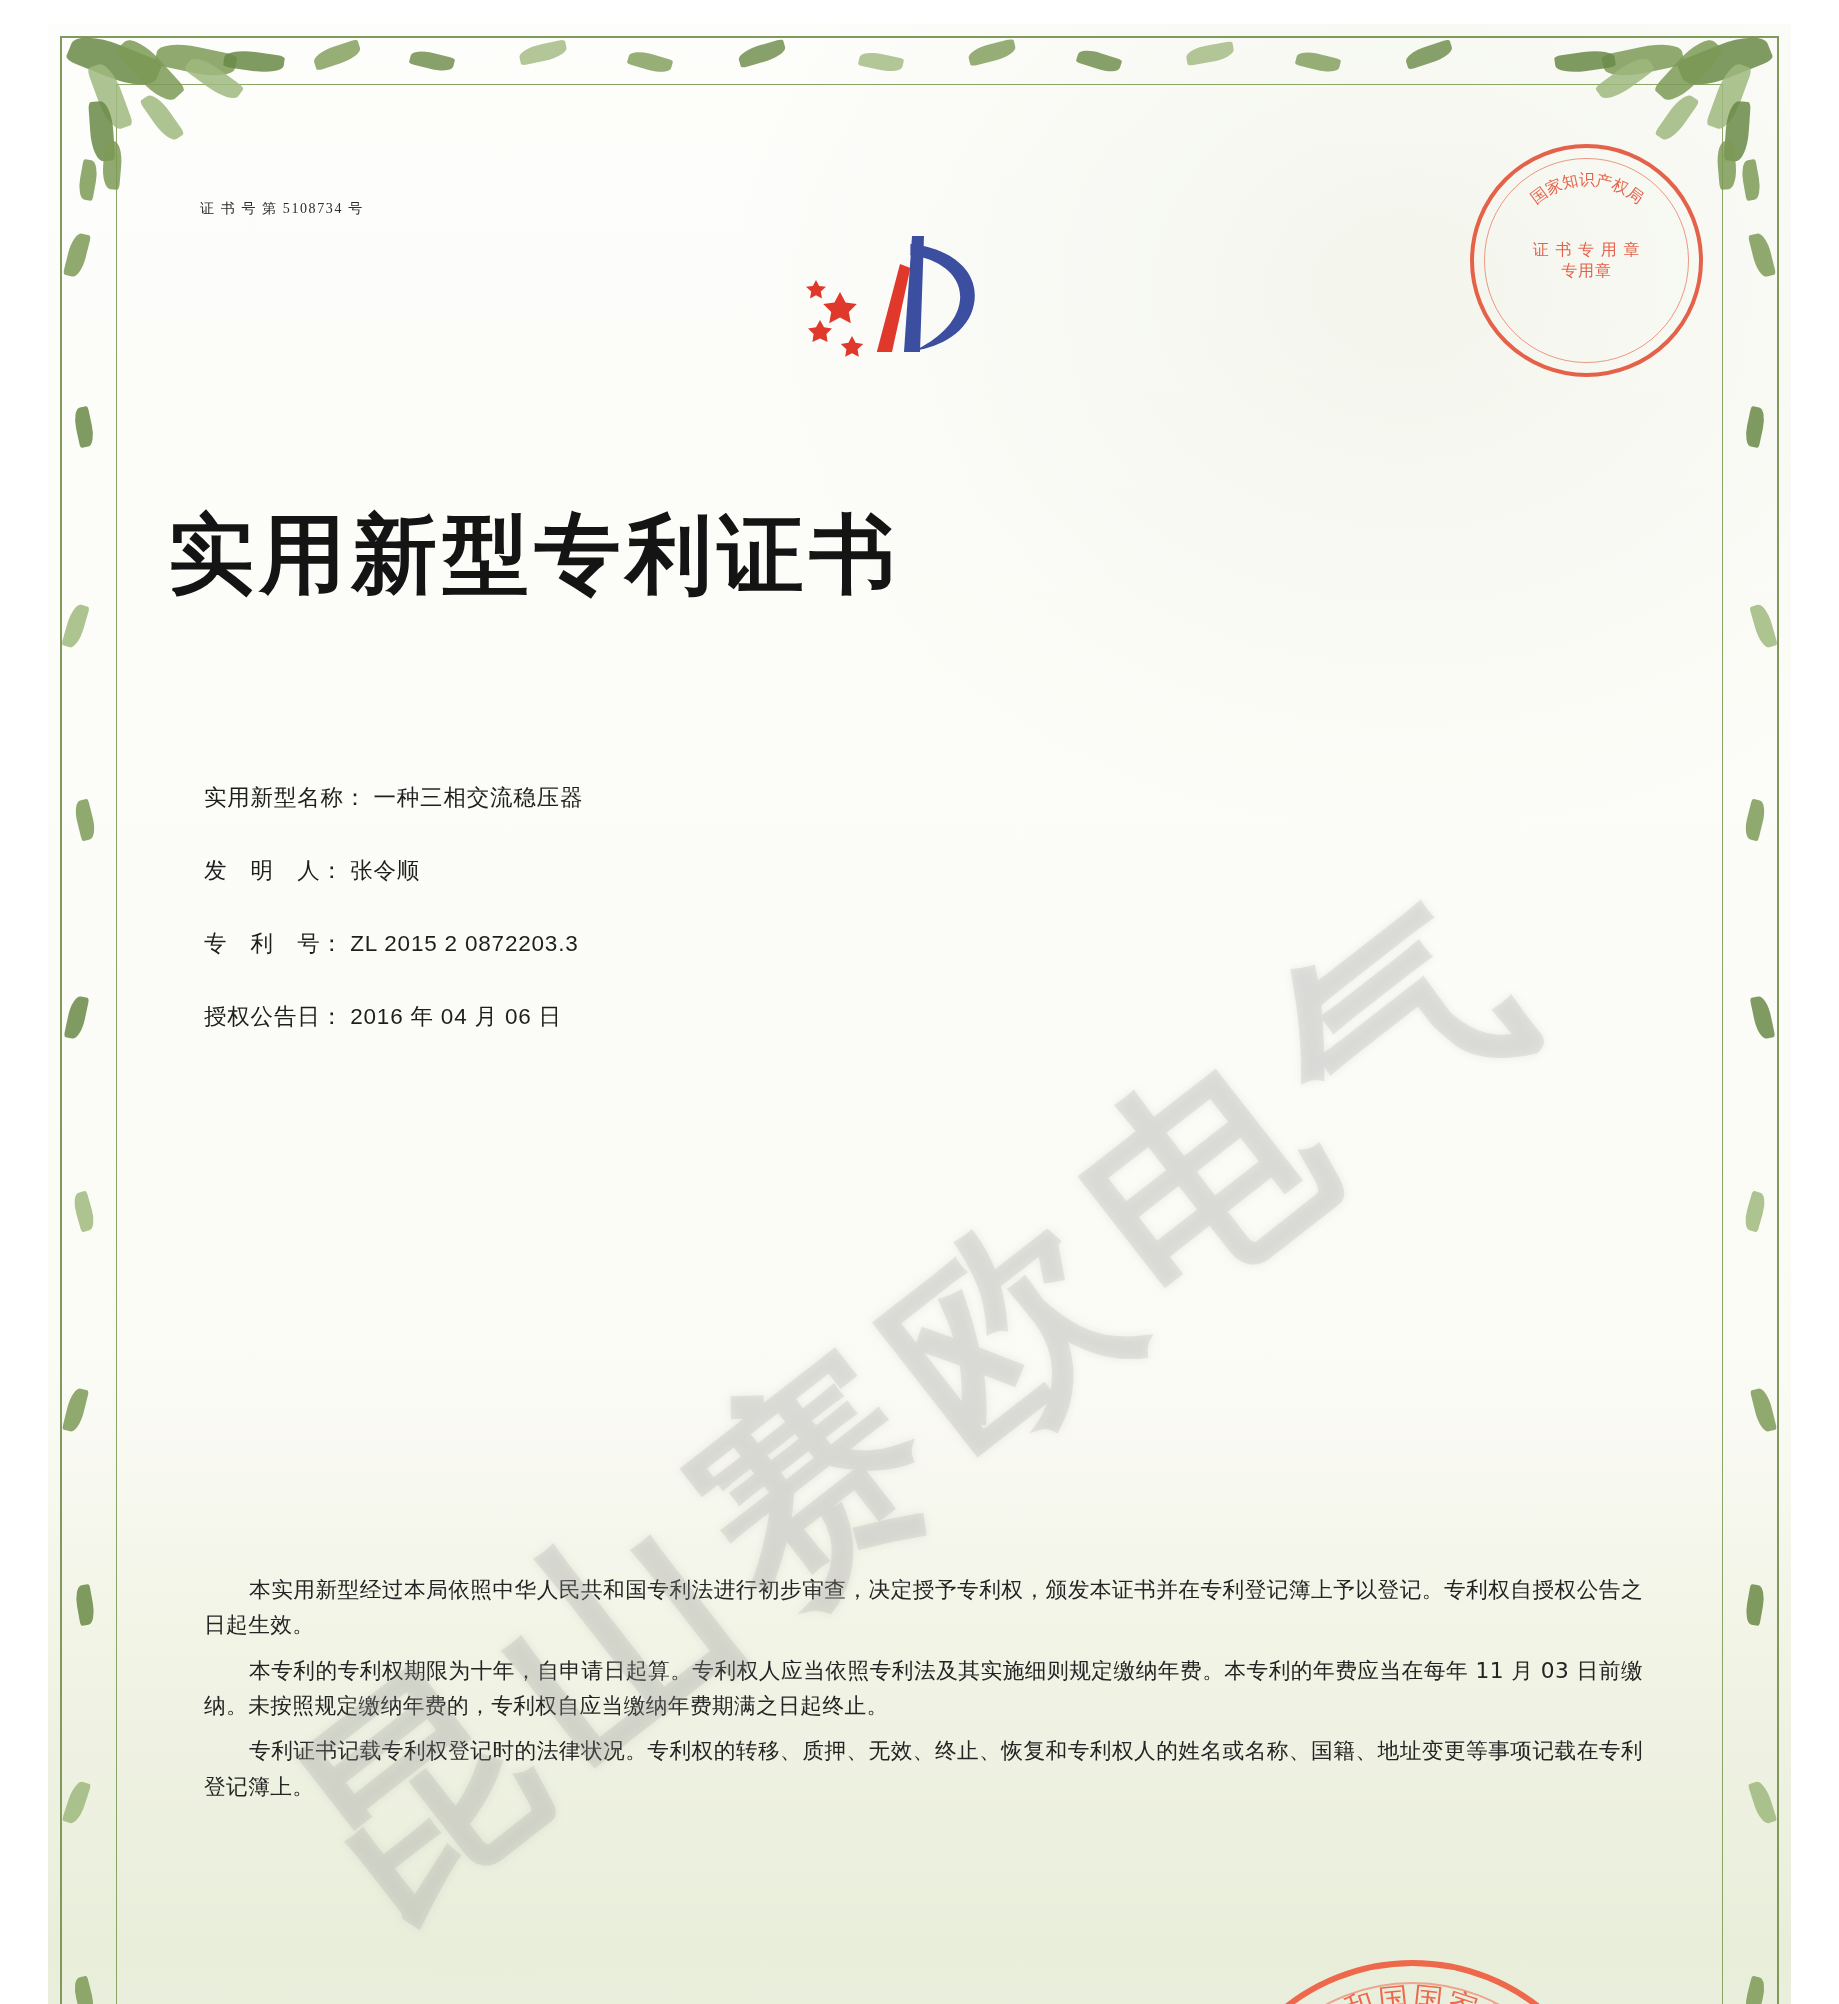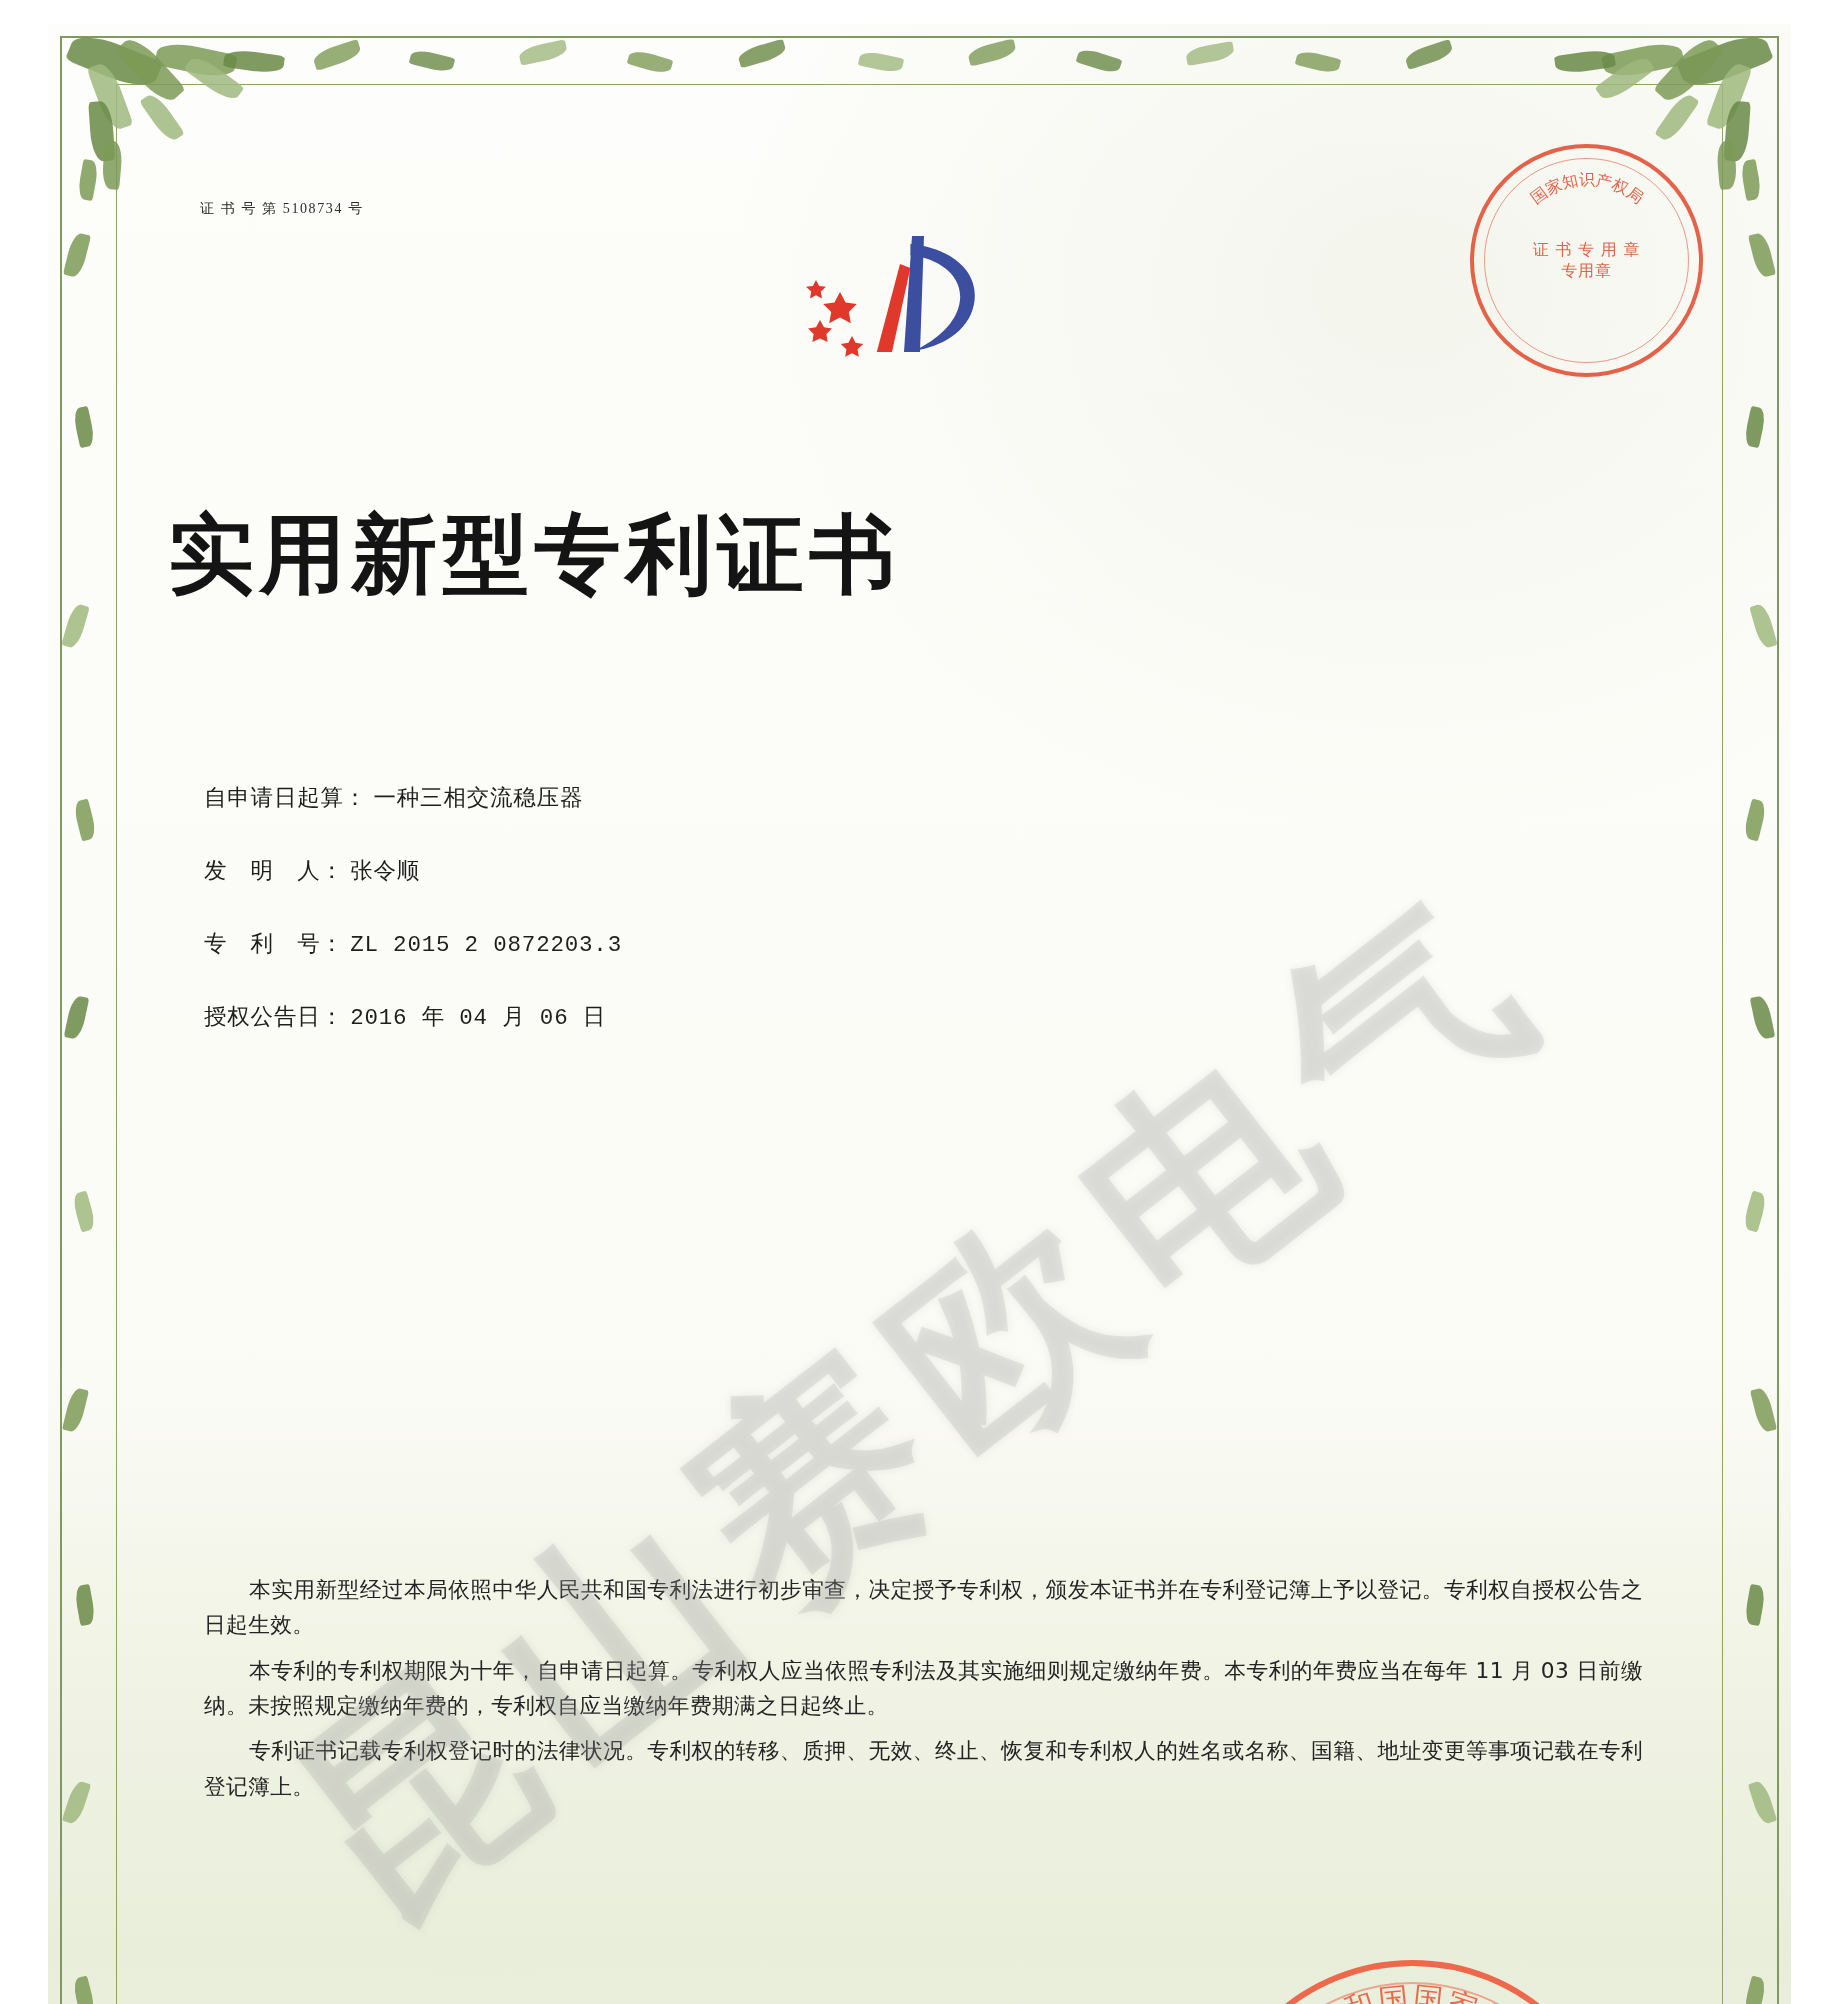--- a/index.html
+++ b/index.html
@@ -160,21 +160,21 @@
     color: #1e1e1e;
     letter-spacing: 0.8px;
     filter: blur(0.2px);
   }
   .field-label {
     white-space: pre;
     font-family: "DejaVu Sans", sans-serif;
   }
   .field-value {
     margin-left: 6.4px;
-    font-family: Liberation Mono, monospace;
+    font-family: Liberation Sans, sans-serif;
   }
 
   
   .body-text {
     position: absolute;
     left: 36px;
     right: 28px;
     top: 1428px;
     font-size: 21.7px;
     line-height: 1.62;
@@ -358,21 +358,21 @@
           <polygon points="70,250 80,268 100,271 86,285 89,305 70,296 51,305 54,285 40,271 60,268" fill="#e0392c"></polygon>
           <polygon points="150,290 159,307 178,310 164,323 167,342 150,333 133,342 136,323 122,310 141,307" fill="#e0392c"></polygon>
           <polygon points="60,150 68,165 85,167 72,179 75,196 60,188 45,196 48,179 35,167 52,165" fill="#e0392c"></polygon>
         </svg>
       </div>
 
       <div class="title">实用新型专利证书</div>
 
       <div class="fields">
         <div class="field-row">
-          <span class="field-label">自申请日起算：</span>
+          <span class="field-label">实用新型名称：</span>
           <span class="field-value">一种三相交流稳压器</span>
         </div>
         <div class="field-row">
           <span class="field-label">发　明　人：</span>
           <span class="field-value">张令顺</span>
         </div>
         <div class="field-row">
           <span class="field-label">专　利　号：</span>
           <span class="field-value">ZL 2015 2 0872203.3</span>
         </div>

